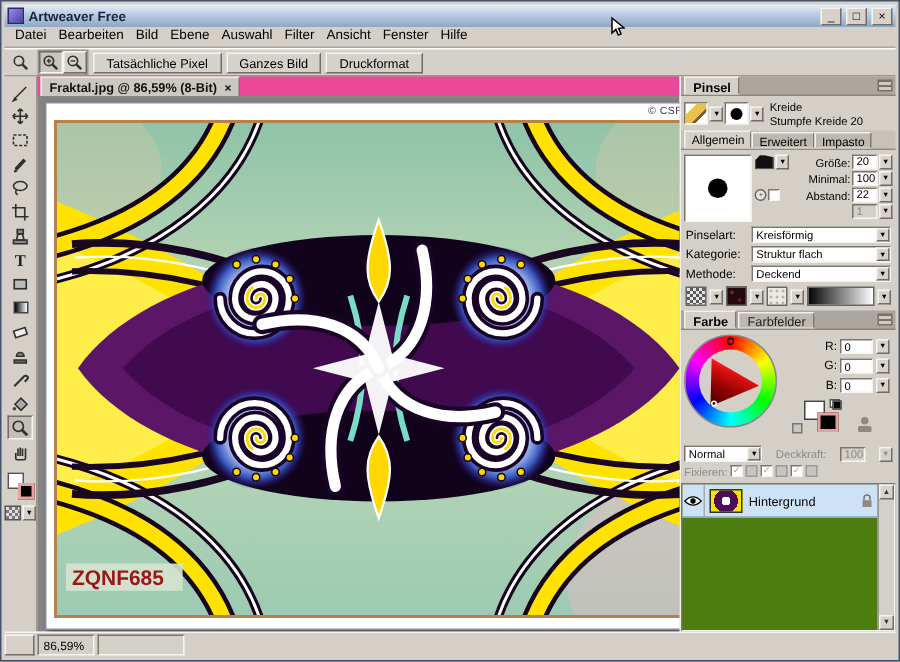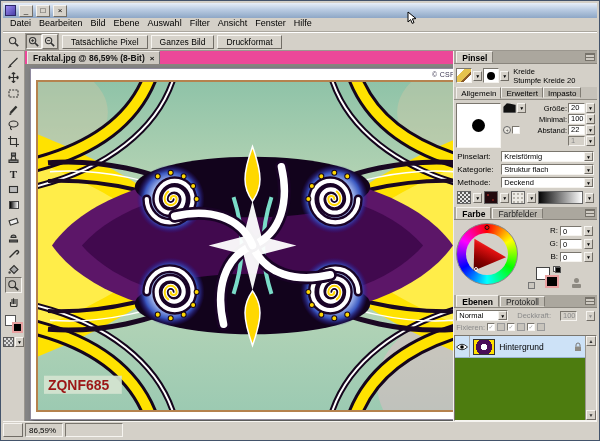--- a/index.html
+++ b/index.html
@@ -66,21 +66,21 @@
   .pmenu { margin-left:auto; margin-bottom:2px; width:10px; height:8px; border:1px solid #76726a;
     background:repeating-linear-gradient(180deg,#76726a 0 1px,#cfcbc3 1px 3px); }
   .brushrow { height:23px; display:flex; align-items:center; gap:1px; padding:1px 2px; }
   .chip { width:16px; height:15px; }
   .chalk { position:relative; overflow:hidden; }
   .chalk::after { content:""; position:absolute; inset:0;
     background:linear-gradient(135deg,transparent 28%,#e6c34e 28% 62%,#8a5a28 62% 72%,transparent 72%); }
   .dotchip { display:flex; align-items:center; justify-content:center; }
   .dot { width:8px; height:8px; border-radius:50%; background:#000; }
   .brushname { font-size:7.5px; line-height:9px; color:#000; padding-left:3px; }
-  .subtabs { height:13px; display:flex; align-items:flex-start; padding-left:2px; background:#c6c2ba; border-bottom:1px solid #908c84; }
+  .subtabs { height:13px; display:flex; align-items:flex-end; padding-left:2px; background:#c6c2ba; border-bottom:1px solid #908c84; }
   .subtab { font-size:8px; padding:0 4px; height:12px; line-height:12px; background:#d4d0c8;
     border:1px solid; border-color:#f2f0ec #807c74 #d4d0c8 #f2f0ec; }
   .subtab.inactive { background:#bdb9b0; height:11px; line-height:11px; }
   .general { display:flex; padding:3px 2px 2px 2px; gap:2px; }
   .preview { width:45px; height:45px; display:flex; align-items:center; justify-content:center; }
   .preview .dot { width:13px; height:13px; }
   .gcol { flex:1; display:flex; flex-direction:column; gap:1px; }
   .frow { display:flex; align-items:center; justify-content:flex-end; gap:1px; height:10px; }
   .flabel { font-size:7.5px; color:#000; }
   .fval { width:17px; height:10px; font-size:7.5px; padding-left:2px; line-height:8px; }
@@ -151,20 +151,21 @@
   .sseg { font-size:8px; display:flex; align-items:center; padding:0 3px; color:#000; background:#d4d0c8; }
   .cursor { position:absolute; left:406px; top:10px; z-index:50; }
 </style>
 </head>
 <body>
 
 <div class="window">
 
   <div class="titlebar">
     <div class="appicon"></div>
+    <div class="title">Artweaver Free</div>
     <div class="tb-btn raised">_</div>
     <div class="tb-btn raised">□</div>
     <div class="tb-btn raised">×</div>
   </div>
 
   <div class="menubar">
     <span class="menuitem">Datei</span>
     <span class="menuitem">Bearbeiten</span>
     <span class="menuitem">Bild</span>
     <span class="menuitem">Ebene</span>
@@ -537,25 +538,20 @@
           <div class="cswatches">
             <div class="cmini"></div>
             <div class="cfg"></div>
             <div class="cbg"></div>
             <div class="cswap"></div>
             <div class="clamp"></div>
           </div>
         </div>
       </div>
 
-      <div class="phead">
-        <div class="ptab">Ebenen</div>
-        <div class="ptab inactive">Protokoll</div>
-        <div class="pmenu"></div>
-      </div>
       <div class="moderow">
         <div class="select sunken modeselect">
           <span>Normal</span>
           <div class="dd raised">▼</div>
         </div>
         <span class="oplabel">Deckkraft:</span>
         <div class="fval sunken-gray" style="color:#8a8a8a;">100</div>
         <div class="dd raised" style="color:#8a8a8a;">▼</div>
       </div>
       <div class="lockrow">

